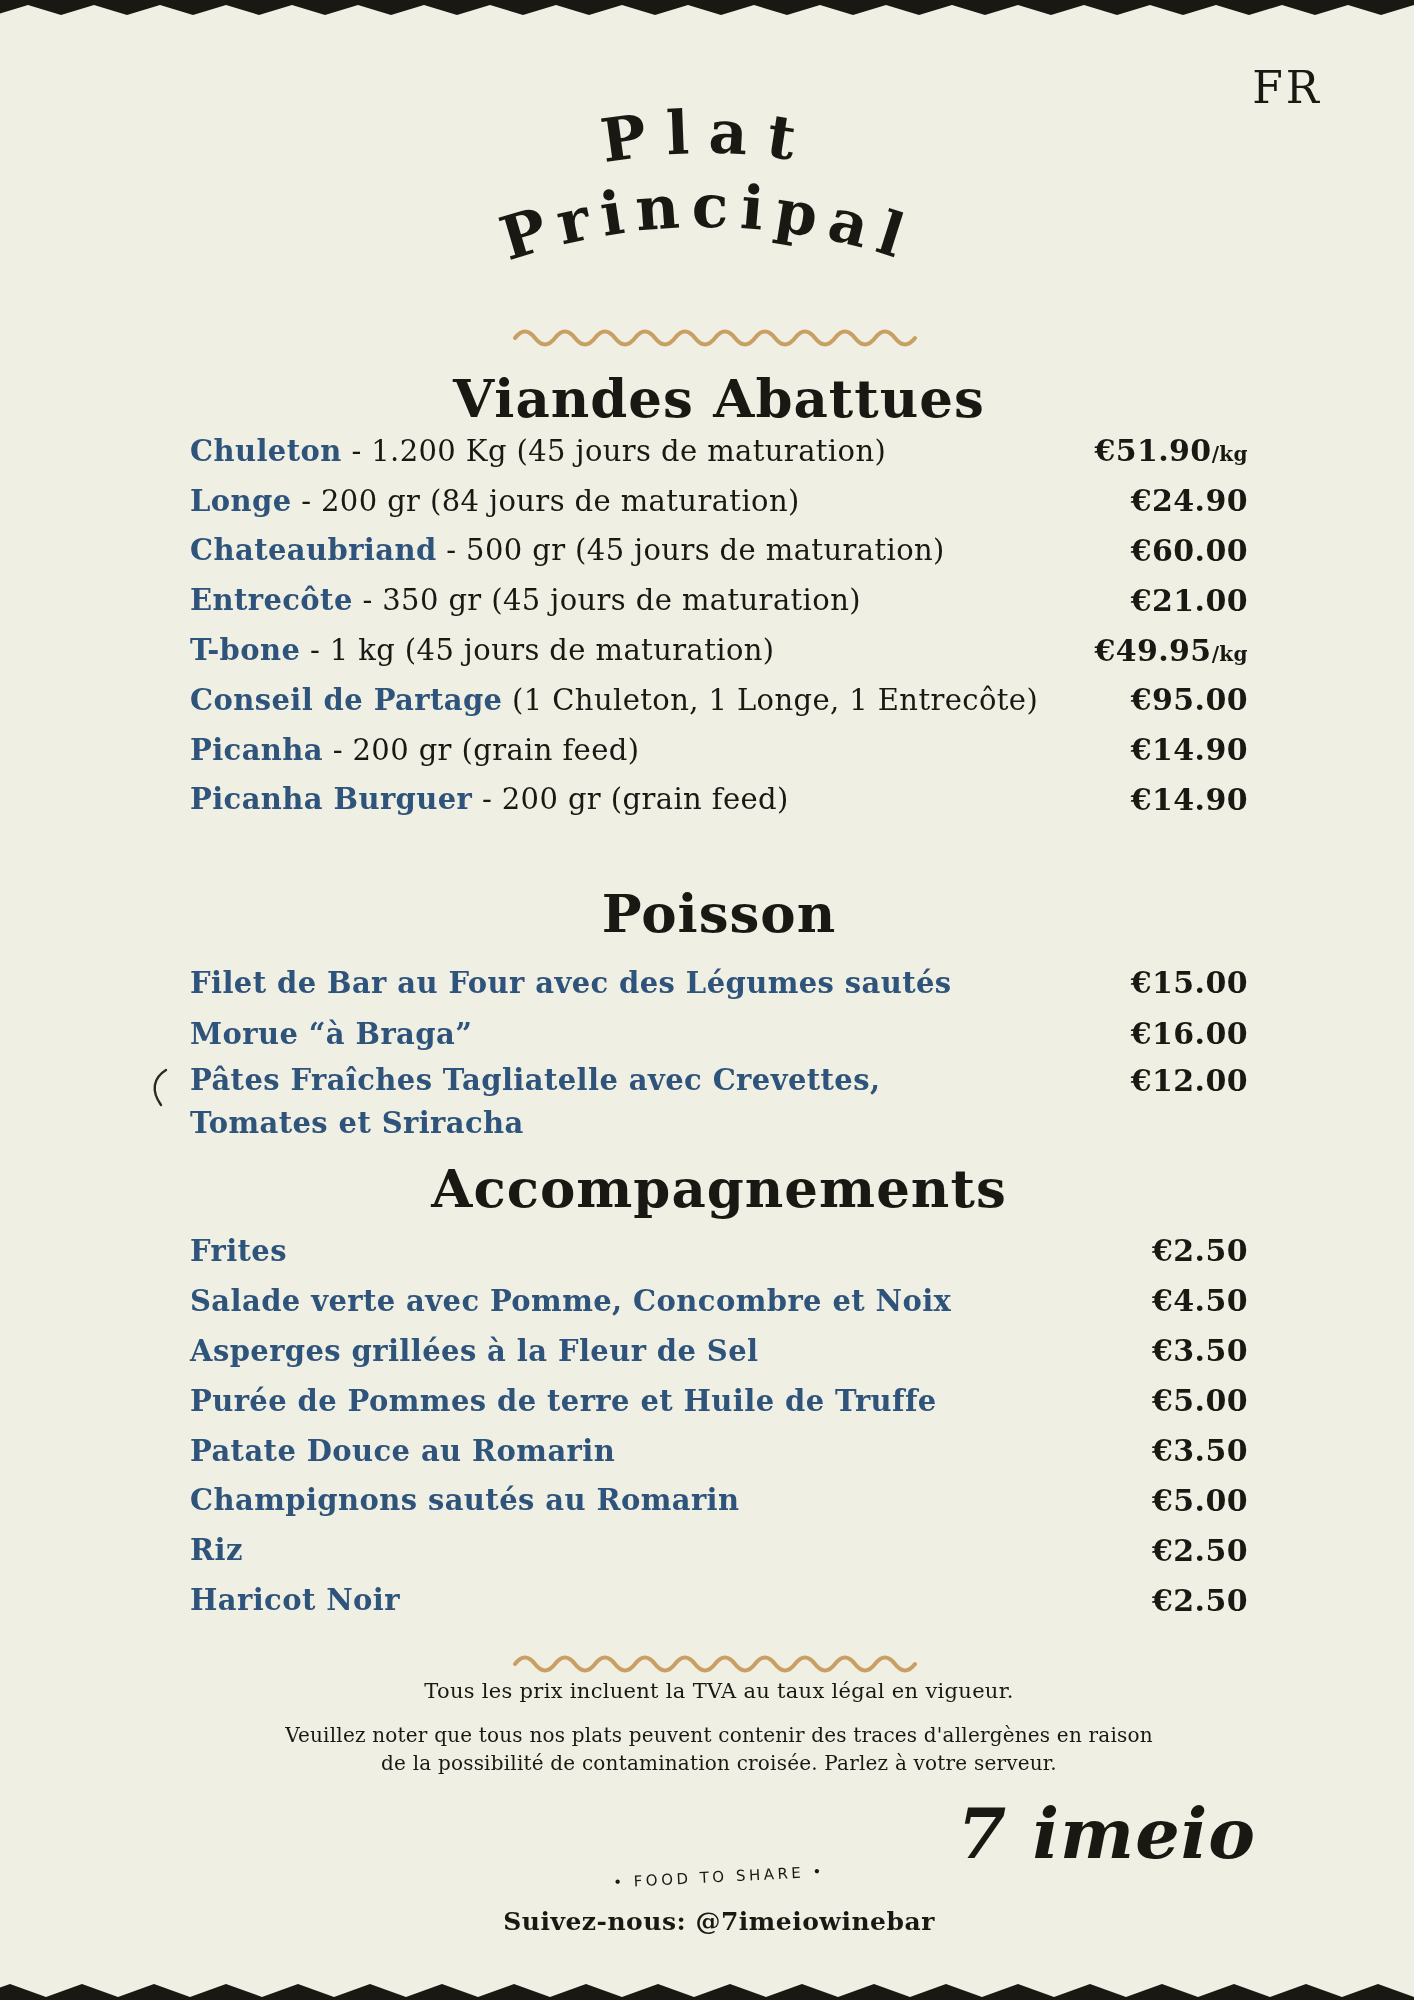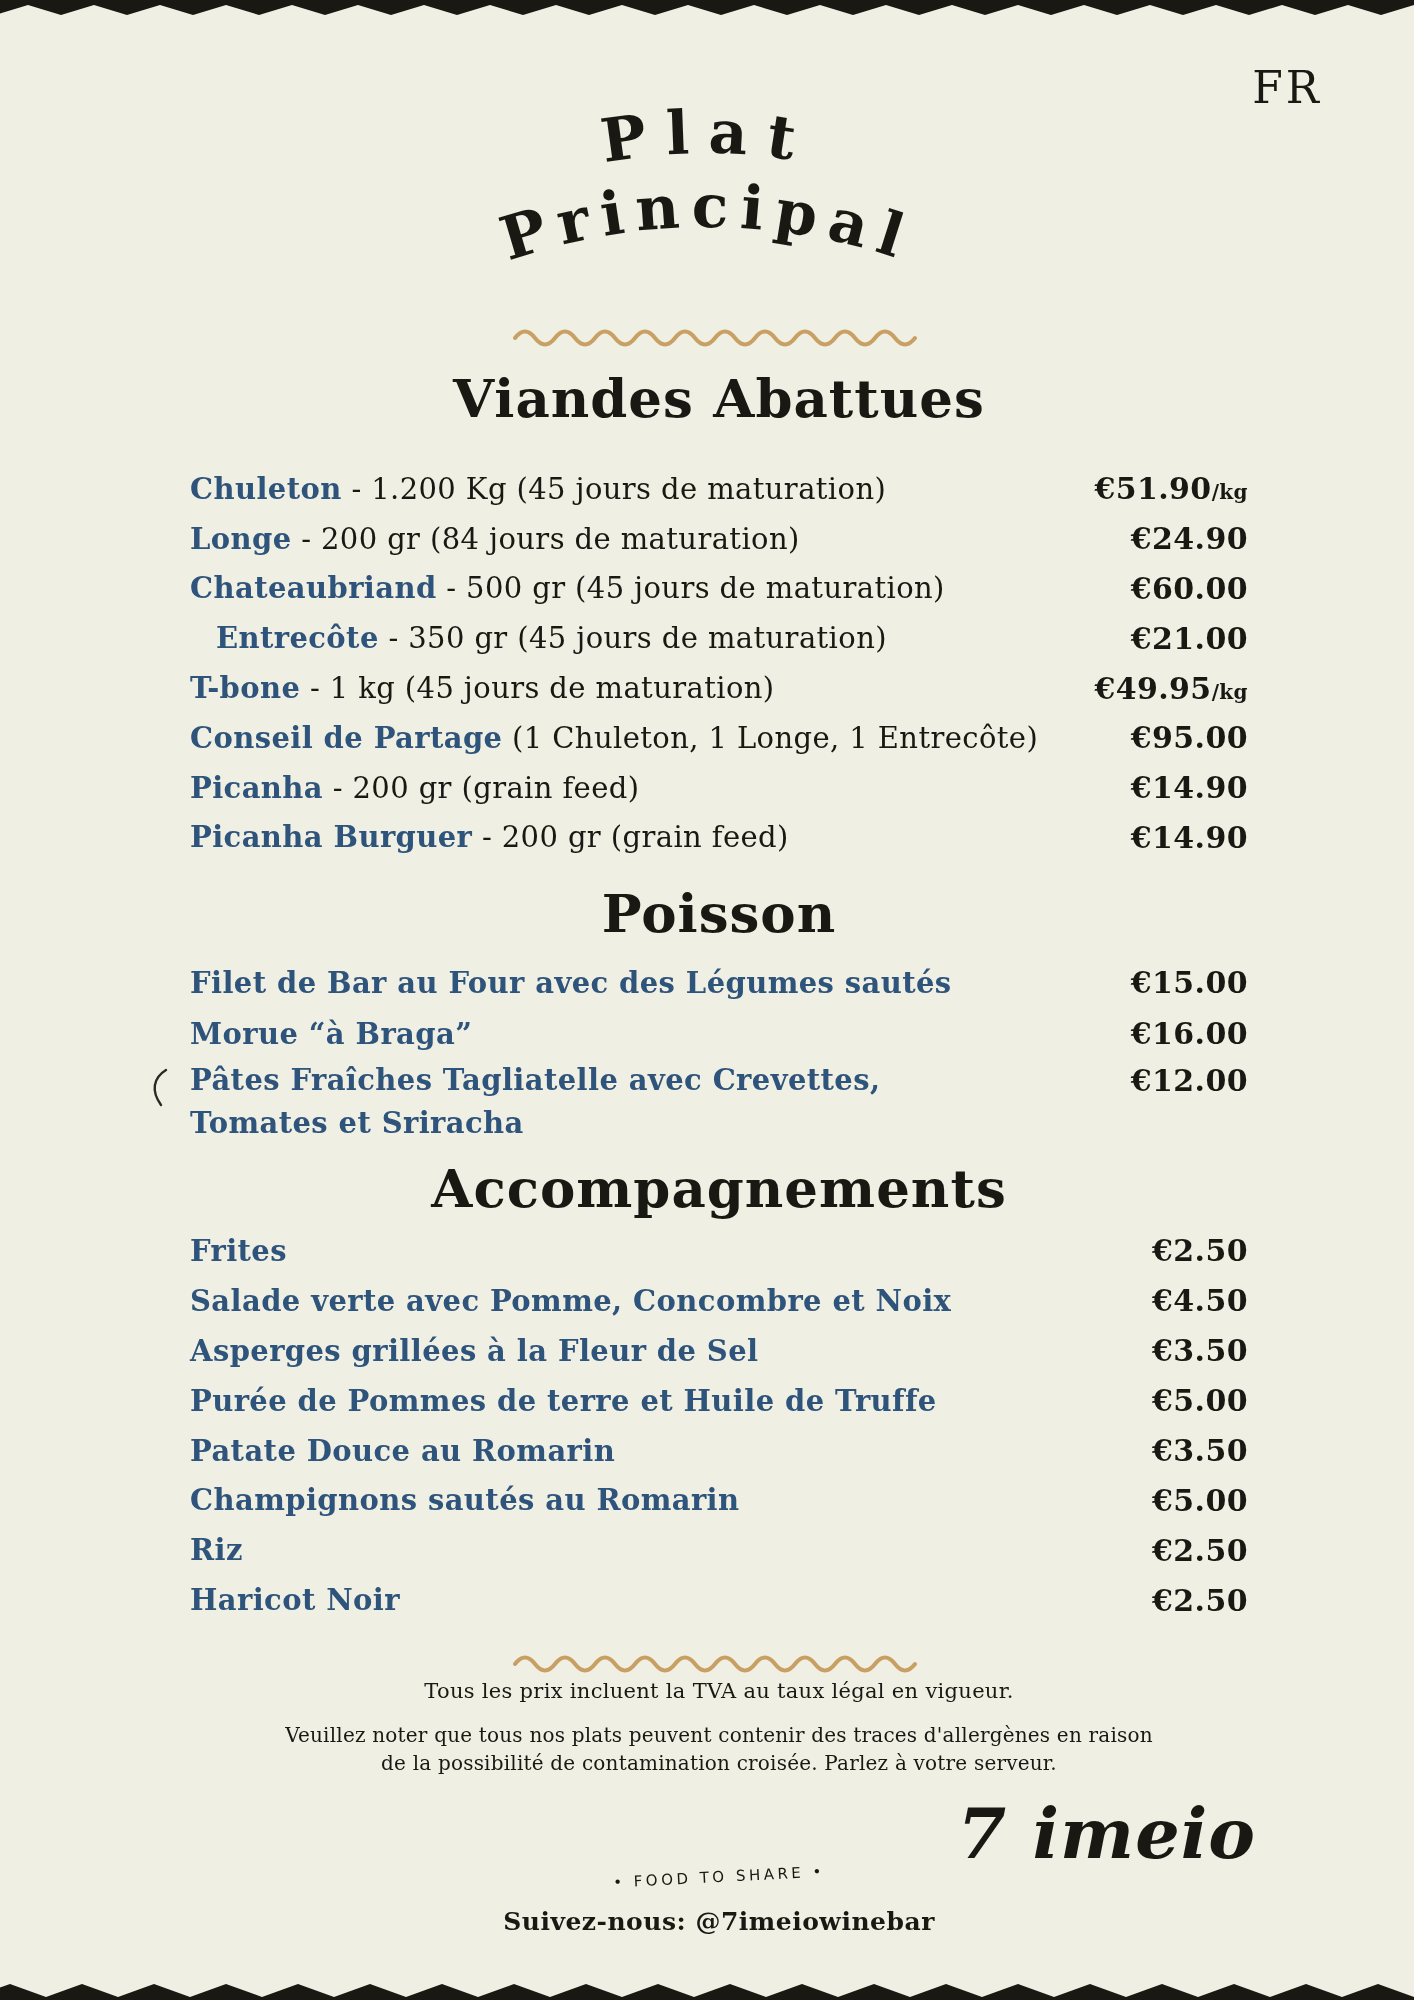--- a/index.html
+++ b/index.html
@@ -108,34 +108,34 @@
   <svg class="wave wave-bottom" viewBox="0 0 406 28">
       <path d="M3,16q10,-13 20,0t20,0t20,0t20,0t20,0t20,0t20,0t20,0t20,0t20,0t20,0t20,0t20,0t20,0t20,0t20,0t20,0t20,0t20,0t20,0"></path>
     </svg>
 
   <svg class="crescent" viewBox="0 0 28 44">
     <path d="M20,4 C7,12 5,25 15,39"></path>
   </svg>
 
   <div class="content">
       <div class="section-heading" style="top: 365px;">Viandes Abattues</div>
-      <div class="rows" style="top: 464px;">
+      <div class="rows" style="top: 426px;">
         <div class="row" style="height: 49.8px;">
           <div class="item-text"><span class="item-name">Chuleton</span> <span class="item-desc">- 1.200 Kg (45 jours de maturation)</span></div>
           <div class="price"><span>€51.90</span><span class="price-unit">/kg</span></div>
         </div>
         <div class="row" style="height: 49.8px;">
           <div class="item-text"><span class="item-name">Longe</span> <span class="item-desc">- 200 gr (84 jours de maturation)</span></div>
           <div class="price"><span>€24.90</span></div>
         </div>
         <div class="row" style="height: 49.8px;">
           <div class="item-text"><span class="item-name">Chateaubriand</span> <span class="item-desc">- 500 gr (45 jours de maturation)</span></div>
           <div class="price"><span>€60.00</span></div>
         </div>
-        <div class="row" style="height: 49.8px; margin-left: 26px;">
+        <div class="row" style="height: 49.8px;">
           <div class="item-text"><span class="item-name">Entrecôte</span> <span class="item-desc">- 350 gr (45 jours de maturation)</span></div>
           <div class="price"><span>€21.00</span></div>
         </div>
         <div class="row" style="height: 49.8px;">
           <div class="item-text"><span class="item-name">T-bone</span> <span class="item-desc">- 1 kg (45 jours de maturation)</span></div>
           <div class="price"><span>€49.95</span><span class="price-unit">/kg</span></div>
         </div>
         <div class="row" style="height: 49.8px;">
           <div class="item-text"><span class="item-name">Conseil de Partage</span> <span class="item-desc">(1 Chuleton, 1 Longe, 1 Entrecôte)</span></div>
           <div class="price"><span>€95.00</span></div>

